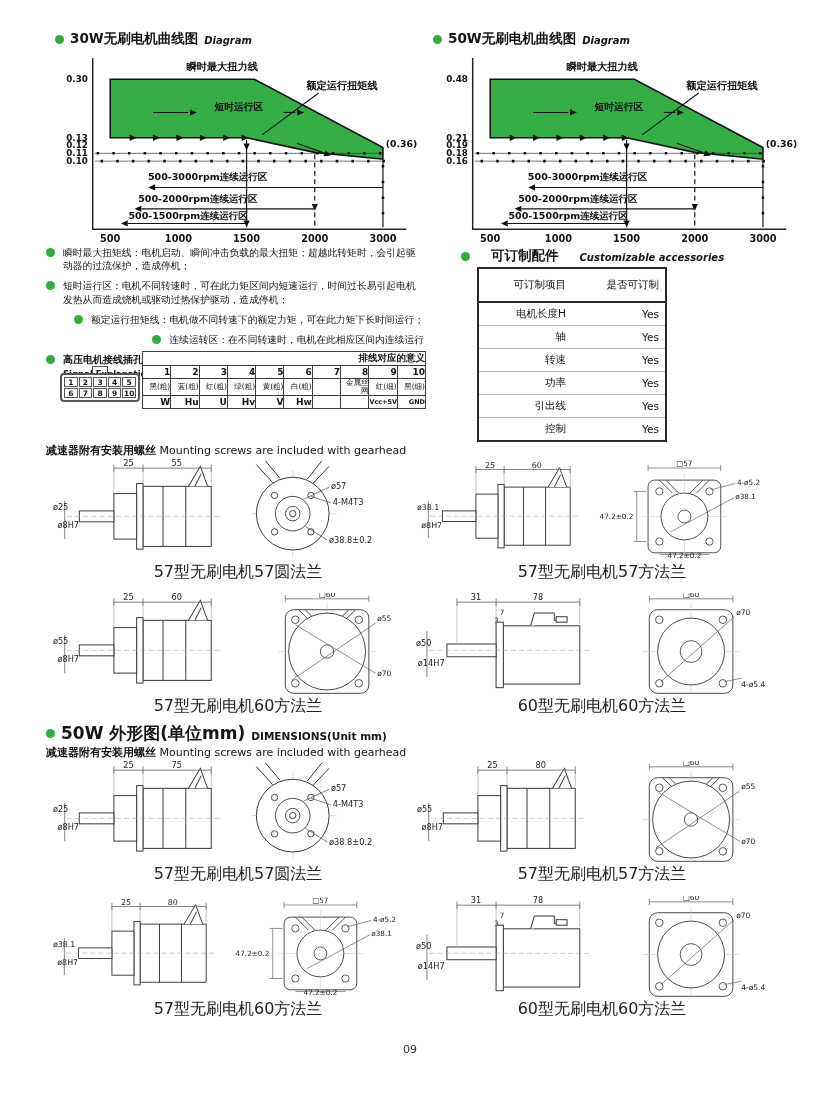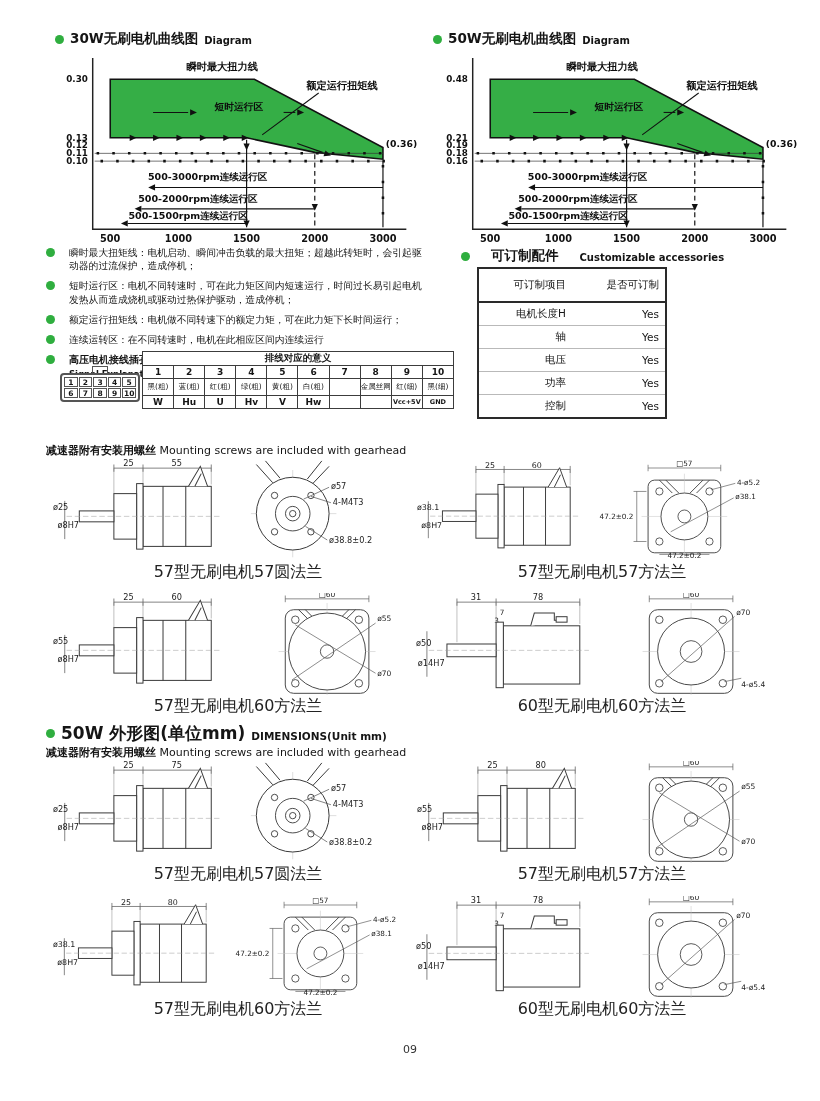--- a/index.html
+++ b/index.html
@@ -5,27 +5,27 @@
   :root{ --green:#2fae3f; --ink:#151515; }
   *{box-sizing:border-box;}
   body{margin:0;background:#ffffff;color:#151515;font-family:"DejaVu Sans","Liberation Sans",sans-serif;}
   .page{position:relative;width:820px;height:1101px;background:#fff;overflow:hidden;}
   .abs{position:absolute;}
   svg{font-family:inherit;display:block;}
   
   .sec-h{display:flex;align-items:center;gap:6px;white-space:nowrap;justify-content:center;}
   .bullet{width:9px;height:9px;border-radius:50%;background:var(--green);flex:0 0 auto;}
   .h-cn{font-weight:bold;font-size:13.5px;}
-  .h-en{font-weight:bold;font-size:10px;position:relative;top:1px;}
+  .h-en{font-weight:bold;font-size:10px;position:relative;top:1px;font-style:italic;}
   .dim-h-cn{font-weight:bold;font-size:17px;}
   .dim-h-en{font-weight:bold;font-size:10.5px;position:relative;top:2px;}
   .subtitle{font-size:11px;white-space:nowrap;}
   .subtitle b{font-weight:bold;}
   
-  .note{display:flex;gap:14px;font-size:9.8px;line-height:1.35;margin-bottom:7px;}
+  .note{display:flex;gap:8px;font-size:9.8px;line-height:1.35;margin-bottom:7px;justify-content:flex-end;}
   .note .bullet{margin-top:2px;}
   .note-bold{font-weight:bold;font-size:10px;}
   .note-bold .en{font-size:8.5px;}
   
   .wire-table{border-collapse:collapse;table-layout:fixed;text-align:center;background:#fff;}
   .wire-table td{border:1px solid #3c3c3c;padding:0;overflow:hidden;}
   .wt-title td{font-size:9.5px;font-weight:bold;height:14px;}
   .wt-num td{font-size:9px;font-weight:bold;height:13px;width:29px;}
   .wt-col td{font-size:7.5px;line-height:1.05;height:17px;word-break:break-all;}
   .wt-sig td{font-size:9px;font-weight:bold;height:13px;}
@@ -229,21 +229,21 @@
         <span>4</span>
         <span>5</span>
       <span>6</span>
         <span>7</span>
         <span>8</span>
         <span>9</span>
         <span>10</span>
     </div>
   </div>
 
-  <table class="wire-table abs" style="left:142px;top:351px;width:312px;">
+  <table class="wire-table abs" style="left:142px;top:351px;width:284px;text-align:right;">
     <tbody>
         <tr class="wt-title">
           <td colspan="10">排线对应的意义</td>
         </tr>
     <tr class="wt-num">
       <td>1</td>
           <td>2</td>
           <td>3</td>
           <td>4</td>
           <td>5</td>
@@ -294,25 +294,29 @@
       </tr>
       <tr>
             <td>电机长度H</td>
             <td>Yes</td>
           </tr>
       <tr>
             <td>轴</td>
             <td>Yes</td>
           </tr>
       <tr>
-            <td>电压</td>
+            <td>转速</td>
             <td>Yes</td>
           </tr>
       <tr>
             <td>功率</td>
+            <td>Yes</td>
+          </tr>
+      <tr>
+            <td>引出线</td>
             <td>Yes</td>
           </tr>
       <tr>
             <td>控制</td>
             <td>Yes</td>
           </tr>
     </tbody>
       </table>
   </div>
 

